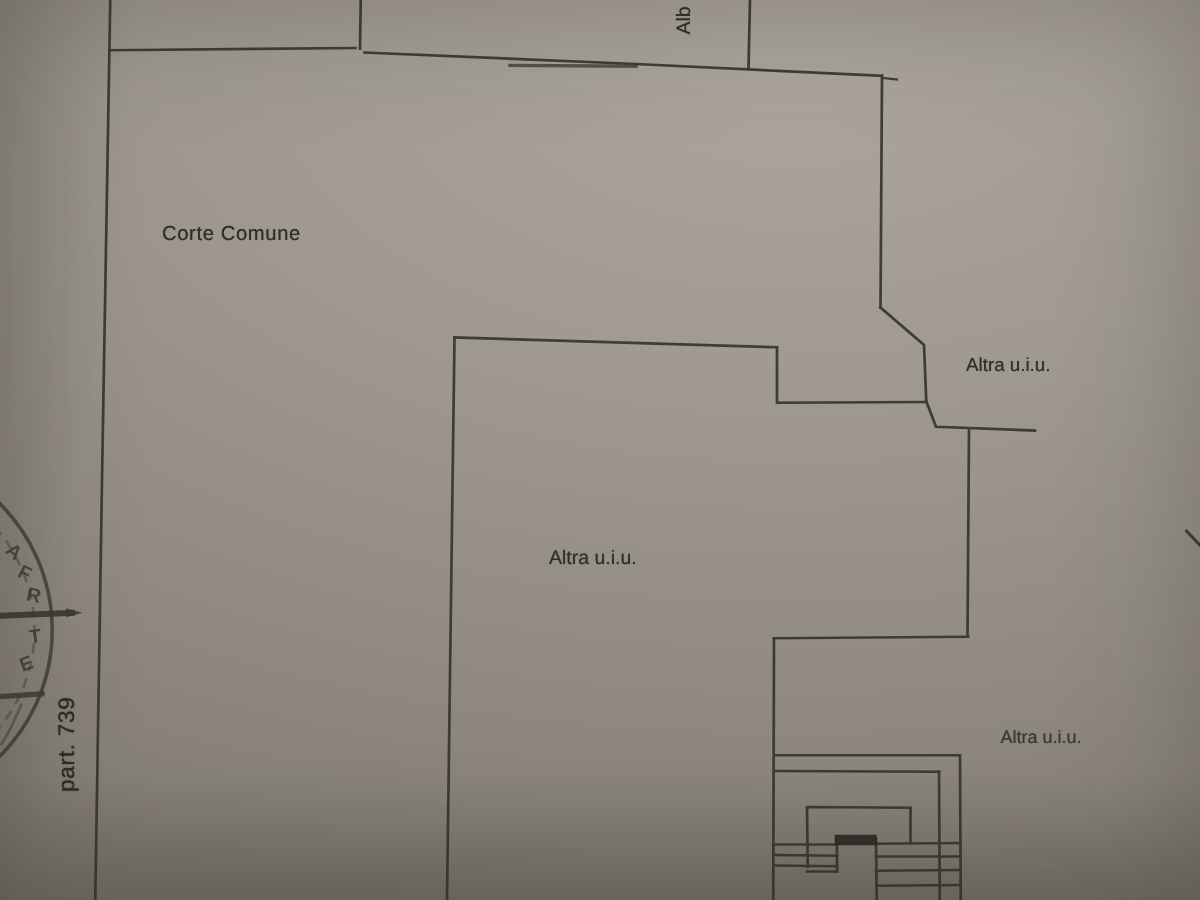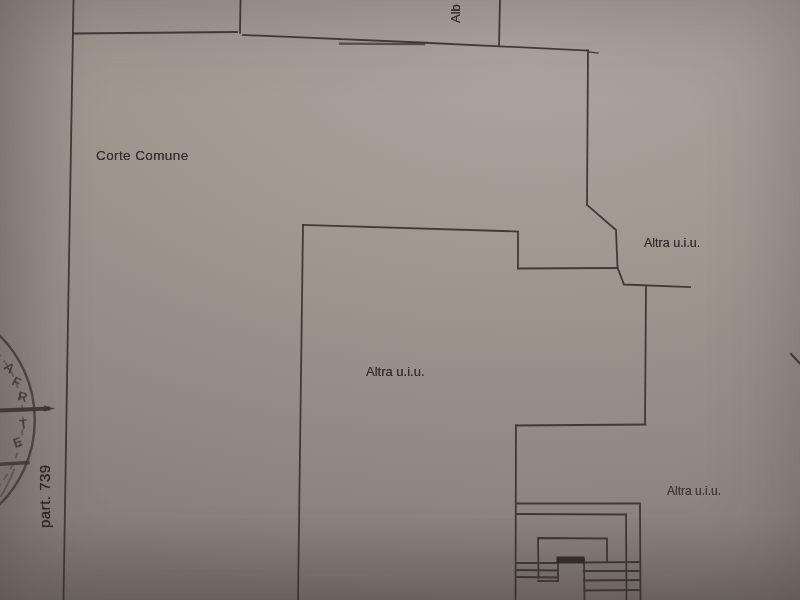--- a/index.html
+++ b/index.html
@@ -10,21 +10,21 @@
       linear-gradient(to top, rgba(40,36,32,.18), rgba(40,36,32,0) 14%),
       linear-gradient(97deg, rgba(40,36,32,.13), rgba(40,36,32,0) 11%),
       radial-gradient(130% 95% at 66% 8%, #aba59d 0%, #9e988f 40%, #908a82 72%, #827c74 100%);
   }
   .vignette{position:absolute;inset:0;box-shadow:inset 0 0 90px rgba(45,40,35,.28);pointer-events:none;}
   svg.plan{position:absolute;left:0;top:0;}
   .lbl{
     position:absolute;color:#312d28;white-space:nowrap;
     text-shadow:0 0 .6px rgba(30,27,23,.6);
   }
-  .lbl-corte{left:96px;top:148px;font-size:13.5px;letter-spacing:.4px;}
+  .lbl-corte{left:108px;top:148px;font-size:13.5px;letter-spacing:.4px;}
   .lbl-uiu-upper{left:644px;top:236px;font-size:12.5px;}
   .lbl-uiu-main{left:366px;top:364px;font-size:13px;}
   .lbl-uiu-lower{left:667px;top:484px;font-size:12px;opacity:.88;}
   .lbl-top-partial{
     left:448px;top:23px;font-size:13px;
     transform:rotate(-90deg);transform-origin:0 0;
   }
   .lbl-parcel{
     left:36px;top:528px;font-size:15px;color:#2e2a25;
     transform:rotate(-90deg);transform-origin:0 0;

